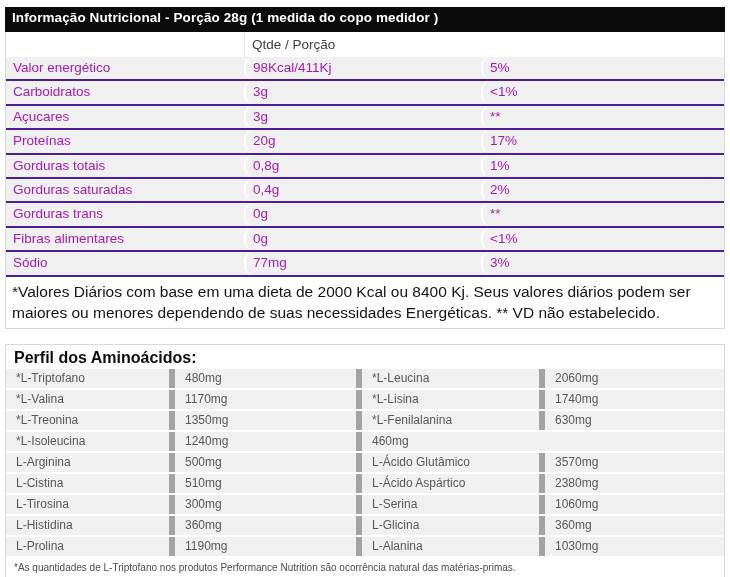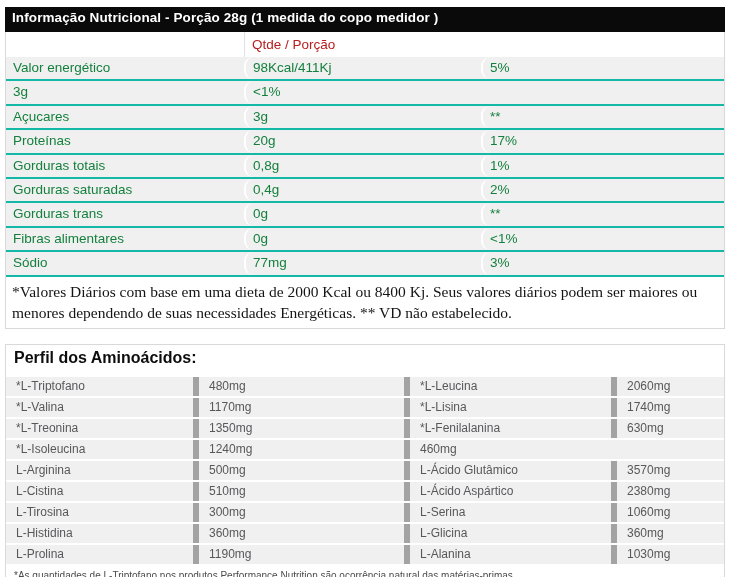--- a/index.html
+++ b/index.html
@@ -30,73 +30,72 @@
     border: 1px solid #d9d9d9;
     border-top: none;
     background: #ffffff;
   }
   .t1-header {
     display: grid;
     grid-template-columns: 238px 237px 1fr;
     height: 25px;
     align-items: center;
     background: #ffffff;
-    color: #b91c1c;
+    color: #404040;
     font-size: 13.5px;
   }
   .t1-header > div { padding-left: 7px; height: 100%; line-height: 25px; }
   .t1-header > div + div { border-left: 1px solid #e2e2e2; }
 
   .t1-row {
     display: grid;
     grid-template-columns: 238px 237px 1fr;
     background: #f0f0f1;
-    border-bottom: 2px solid #14b8a6;
+    border-bottom: 2px solid #4c1d95;
     height: 22.4px;
     align-items: center;
     font-size: 13.5px;
-    color: #15803d;
+    color: #a21caf;
   }
   .t1-row > div { padding-left: 7px; height: 100%; line-height: 22.4px; }
   .t1-row > div + div { border-left: 2px solid #ffffff; border-radius: 9px; }
 
   .footnote1 {
-    font-family: Liberation Serif, serif;
+    font-family: Liberation Sans, sans-serif;
     font-size: 15.5px;
     line-height: 1.38;
     color: #141414;
     padding: 4px 8px 5px 6px;
     background: #ffffff;
   }
 
   
   .gap { height: 15px; }
   .box2 {
     border: 1px solid #d9d9d9;
     background: #ffffff;
   }
   .perfil-title {
     font-weight: bold;
     font-size: 16px;
     color: #0d0d0d;
-    padding: 3px 8px 10px 8px;
+    padding: 3px 8px 2px 8px;
     height: 19px;
     line-height: 19px;
     background: #ffffff;
   }
   .t2-row {
     display: grid;
     grid-template-columns: 163px 187px 183px 1fr;
     background: #f0f0f1;
     border-bottom: 2px solid #ffffff;
     height: 19px;
     align-items: center;
     font-size: 12px;
     color: #58585a;
-    gap: 24px;
   }
   .t2-row > div { padding-left: 10px; height: 100%; line-height: 19px; white-space: nowrap; overflow: hidden; }
   .t2-row > div + div { border-left: 6px solid #a3a3a3; }
 
   .footnote2 {
     font-size: 10px;
     color: #4b4b4b;
     padding: 4px 8px 5px 8px;
     background: #ffffff;
   }
@@ -114,20 +113,21 @@
       <div>Qtde / Porção</div>
     </div>
 
     <div id="t1-rows">
         <div class="t1-row">
           <div>Valor energético</div>
           <div>98Kcal/411Kj</div>
           <div>5%</div>
         </div>
         <div class="t1-row">
+          <div>Carboidratos</div>
           <div>3g</div>
           <div>&lt;1%</div>
         </div>
         <div class="t1-row">
           <div>Açucares</div>
           <div>3g</div>
           <div>**</div>
         </div>
         <div class="t1-row">
           <div>Proteínas</div>

